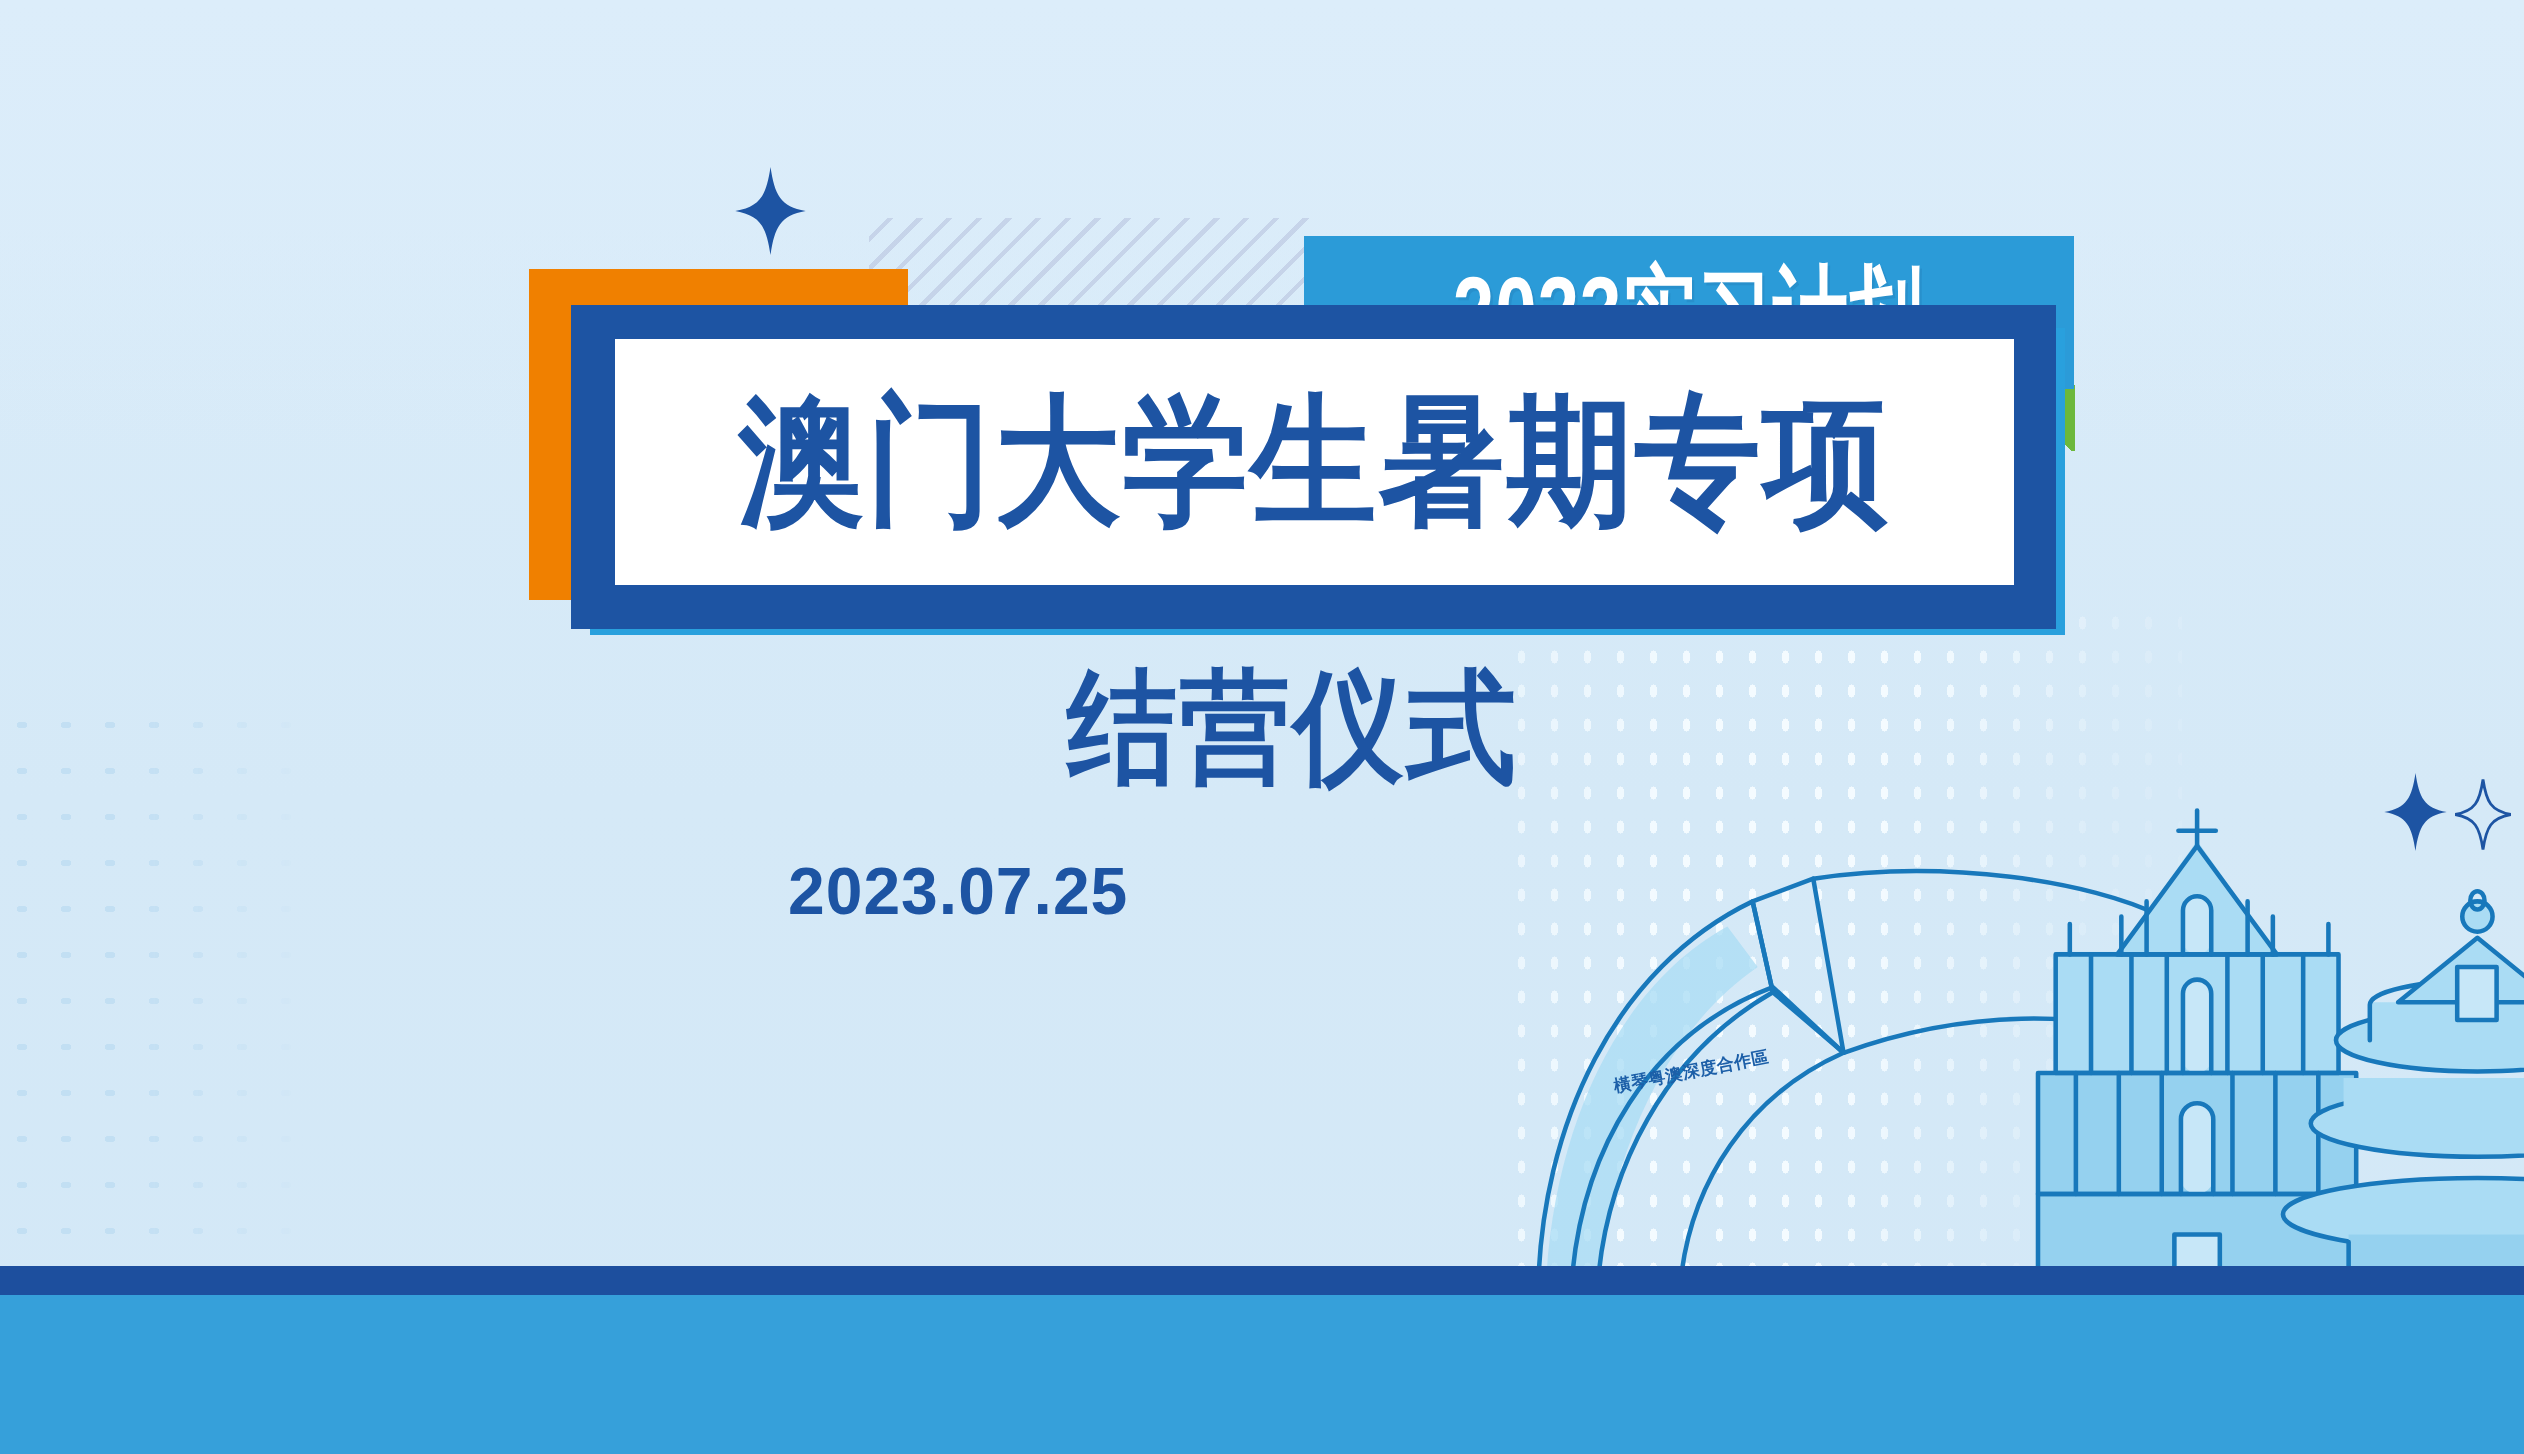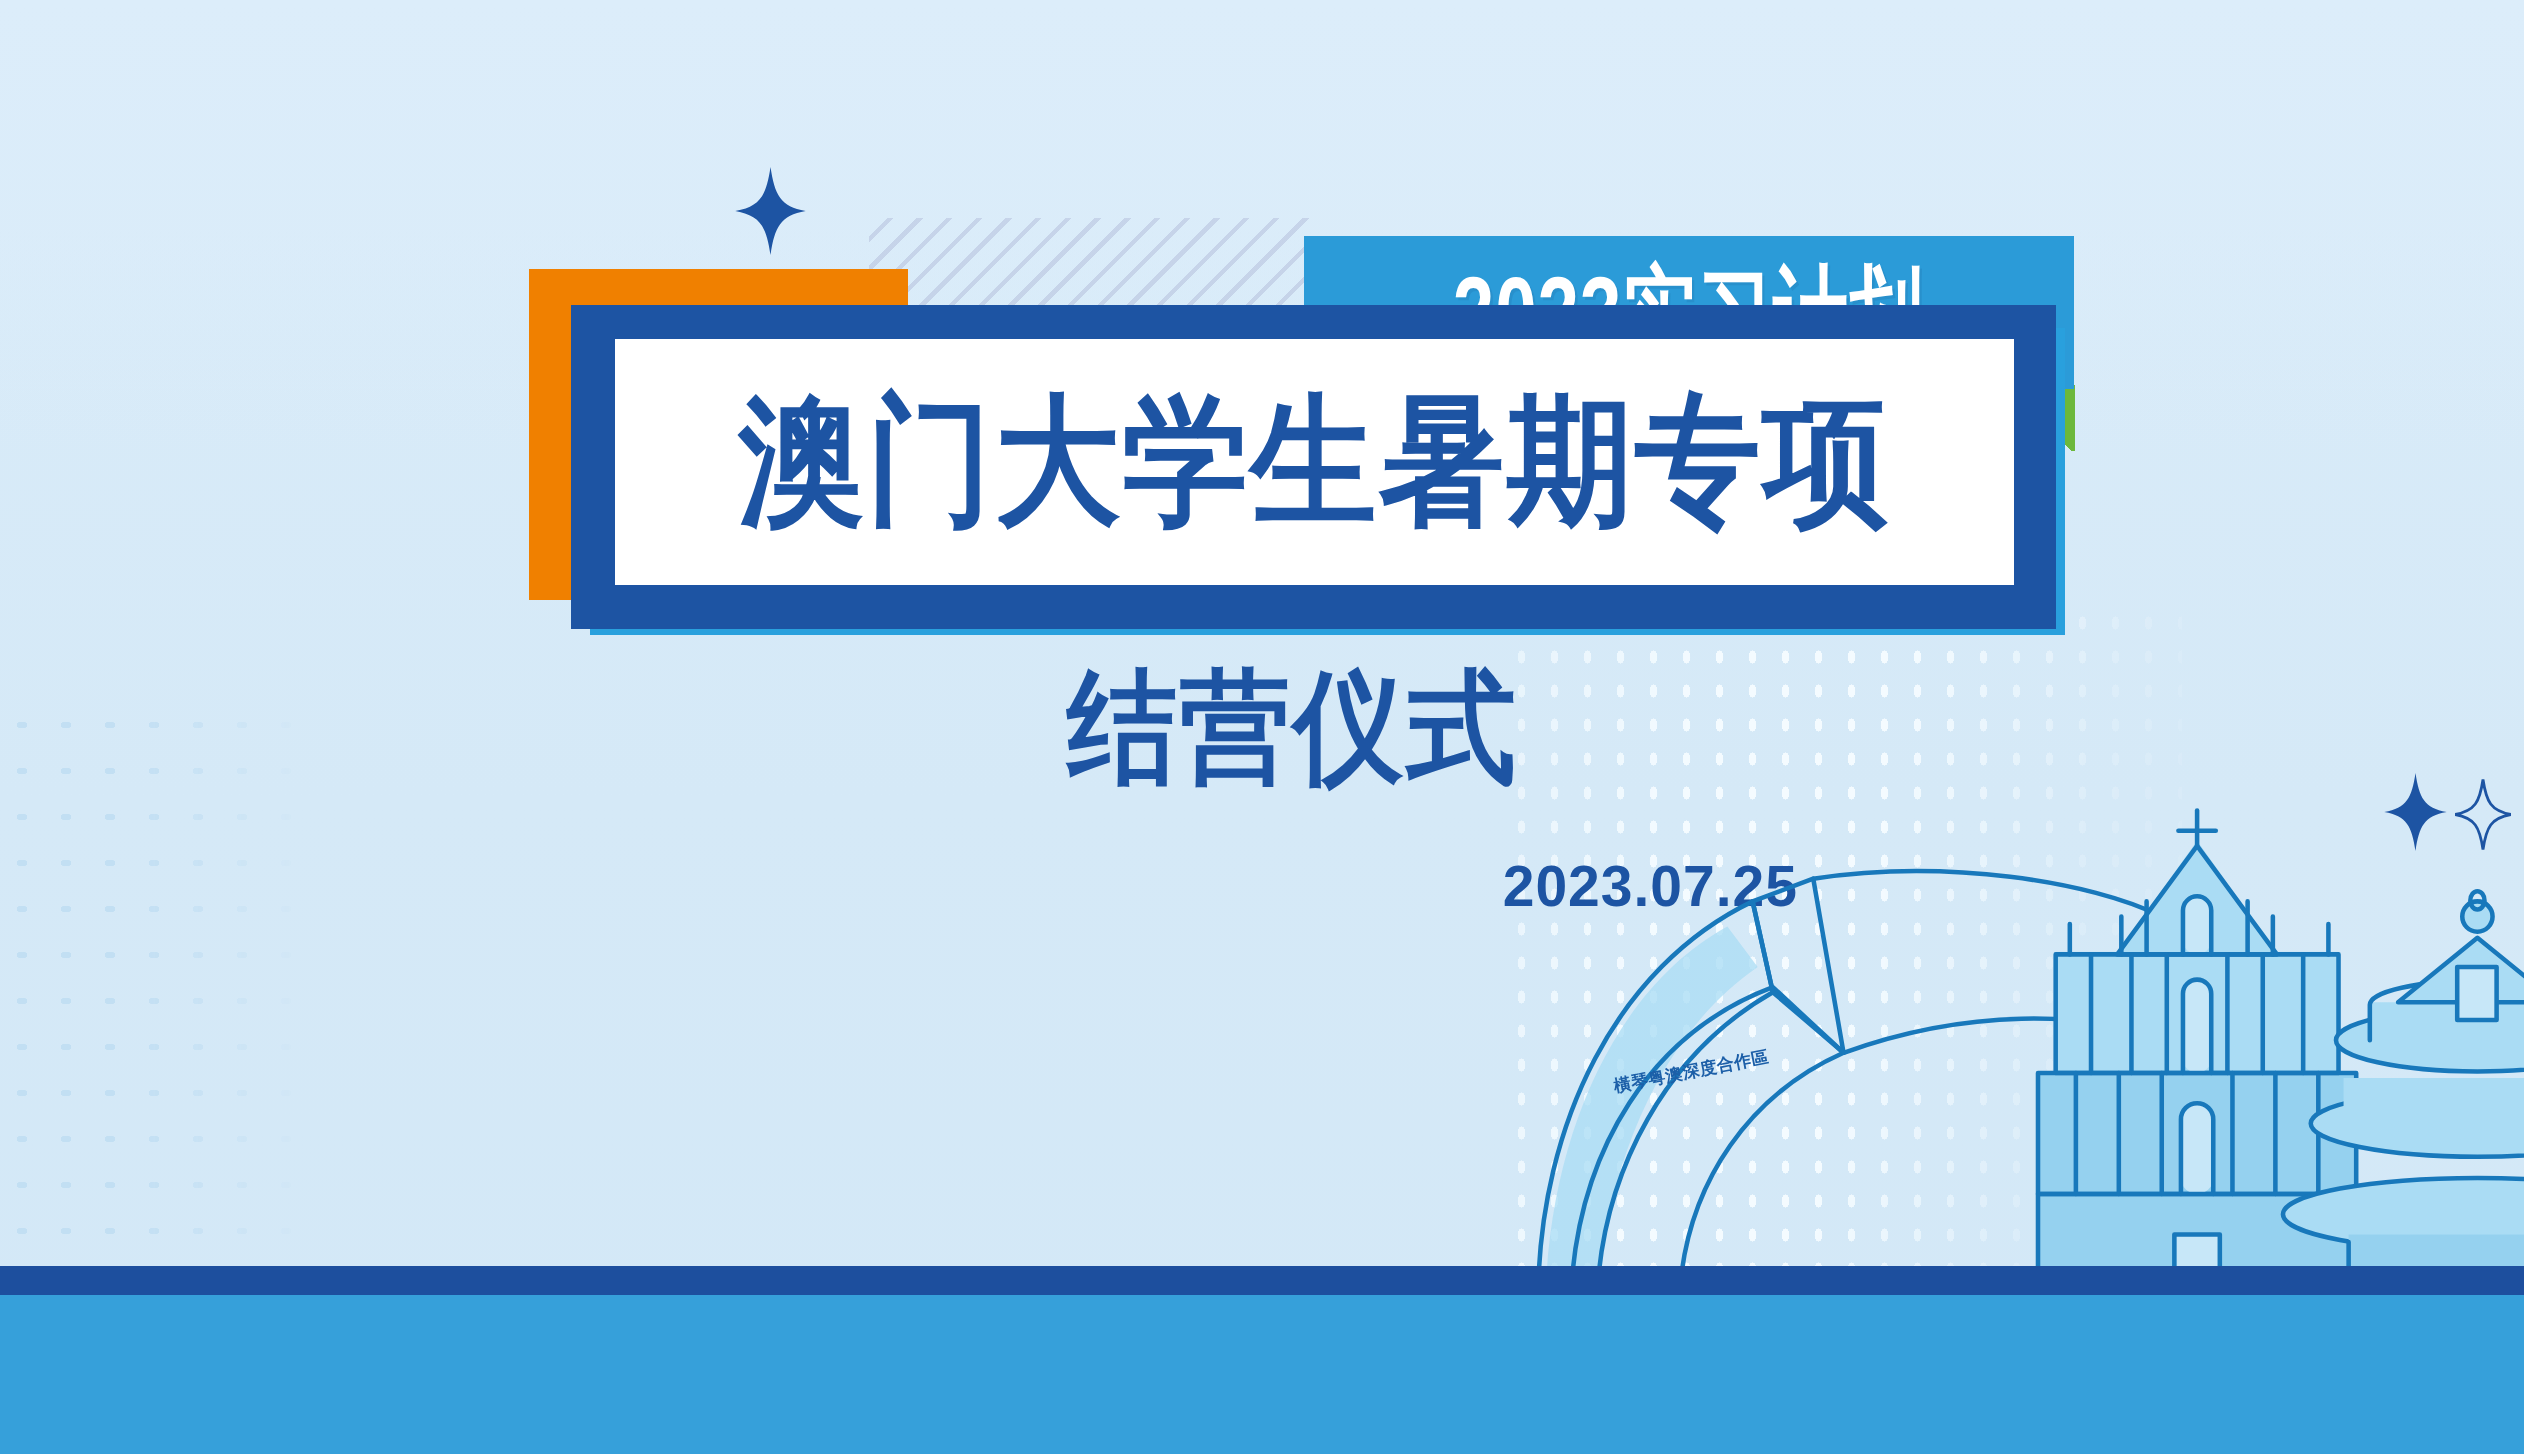--- a/index.html
+++ b/index.html
@@ -78,22 +78,22 @@
   }
 
   .subtitle{
     position:absolute;left:788px;top:672px;width:1010px;
     text-align:center;color:#1d54a3;font-weight:bold;
     font-size:110px;line-height:1;letter-spacing:3px;white-space:nowrap;
     transform:scaleY(1.12);
   }
   .date{
     position:absolute;left:788px;top:858px;width:1010px;
-    text-align:right;color:#1d54a3;font-weight:bold;
-    font-size:57px;line-height:1;letter-spacing:1px;
+    text-align:left;color:#1d54a3;font-weight:bold;
+    font-size:66px;line-height:1;letter-spacing:1px;
   }
 
   
   .spark{position:absolute;}
   .spark svg{display:block;}
 
   
   .band-navy{position:absolute;left:0;bottom:159px;width:100%;height:29px;background:#1d4f9e;}
   .band-blue{position:absolute;left:0;bottom:0;width:100%;height:159px;background:#36a0da;}
 

